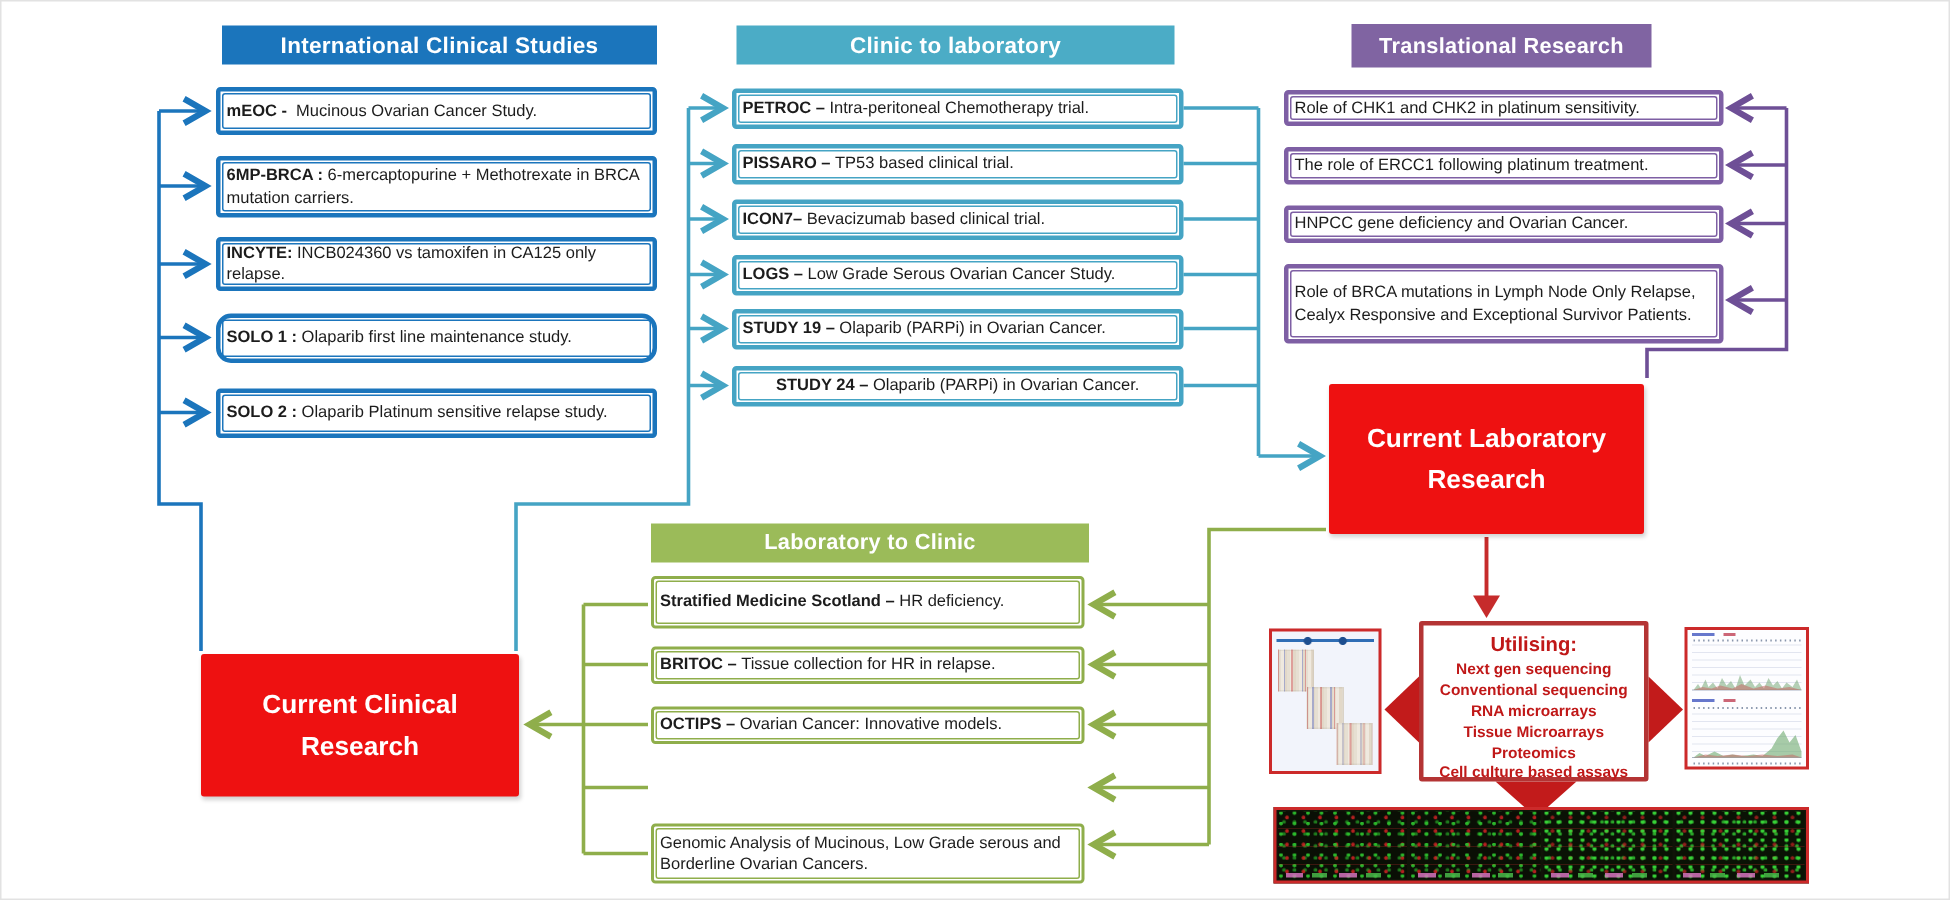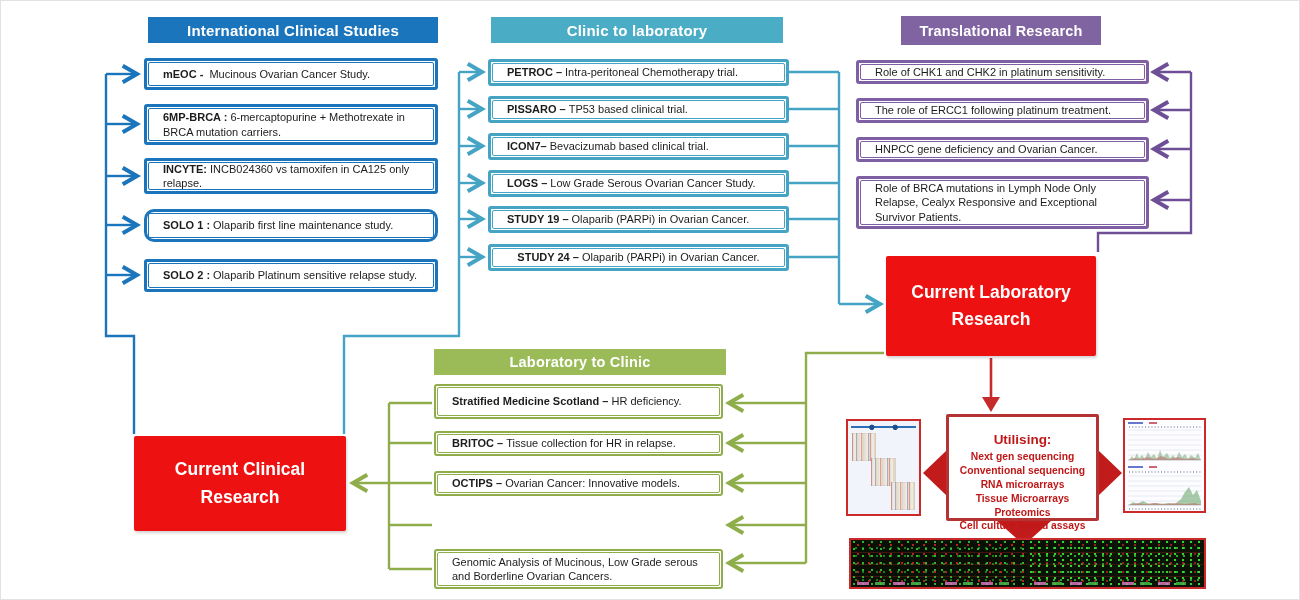--- a/index.html
+++ b/index.html
@@ -10,21 +10,21 @@
   }
   #wires { position:absolute; left:0; top:0; z-index:0; pointer-events:none; }
 
   .hdr {
     position:absolute; z-index:2; color:#fff; font-weight:bold; font-size:15px;
     display:flex; align-items:center; justify-content:center; border-radius:0;
     letter-spacing:.2px;
   }
   .box {
     position:absolute; z-index:2; background:#fff; border-radius:3px;
-    display:flex; align-items:center; padding:2px 16px; box-sizing:border-box;
+    display:flex; align-items:center; padding:2px 4px; box-sizing:border-box;
     font-size:11px; color:#1c1c1c; line-height:1.3;
   }
   .box::after {
     content:""; position:absolute; inset:1px; border-radius:2px;
     border:1px solid var(--c); pointer-events:none;
   }
   .c-blue   { --c:#1b75bc; border:3px solid #1b75bc; }
   .c-teal   { --c:#45a4c4; border:3px solid #45a4c4; }
   .c-purple { --c:#7e5fa4; border:3px solid #7e5fa4; }
   .c-green  { --c:#8fae4b; border:2px solid #8fae4b; }
@@ -32,21 +32,21 @@
 
   .rednode {
     position:absolute; z-index:2; background:#ee1111; color:#fff; font-weight:bold;
     font-size:17.5px; line-height:1.55; display:flex; align-items:center;
     justify-content:center; text-align:center; border-radius:2px;
     box-shadow:1px 2px 3px rgba(0,0,0,.18); padding:0 14px; box-sizing:border-box;
   }
   .util {
     position:absolute; z-index:2; background:#fff; border:3px solid #b43434;
     border-radius:2px; text-align:center; color:#c01818; box-sizing:border-box;
-    padding-top:15px;
+    padding-top:5px;
   }
   .util .t { font-weight:bold; font-size:13.5px; margin-bottom:3px; }
   .util .li { font-weight:bold; font-size:10.3px; line-height:1.35; }
 
   .thumb {
     position:absolute; z-index:2; border:2px solid #cc2a2a; box-sizing:border-box;
     background:#f2f4fb; overflow:hidden;
   }
   .igv-top {
     position:absolute; top:3px; left:4%; right:4%; height:6px;

